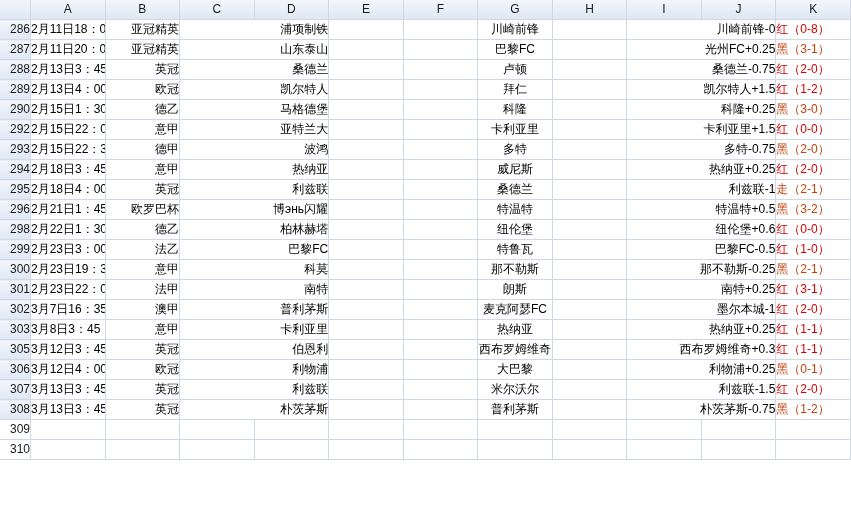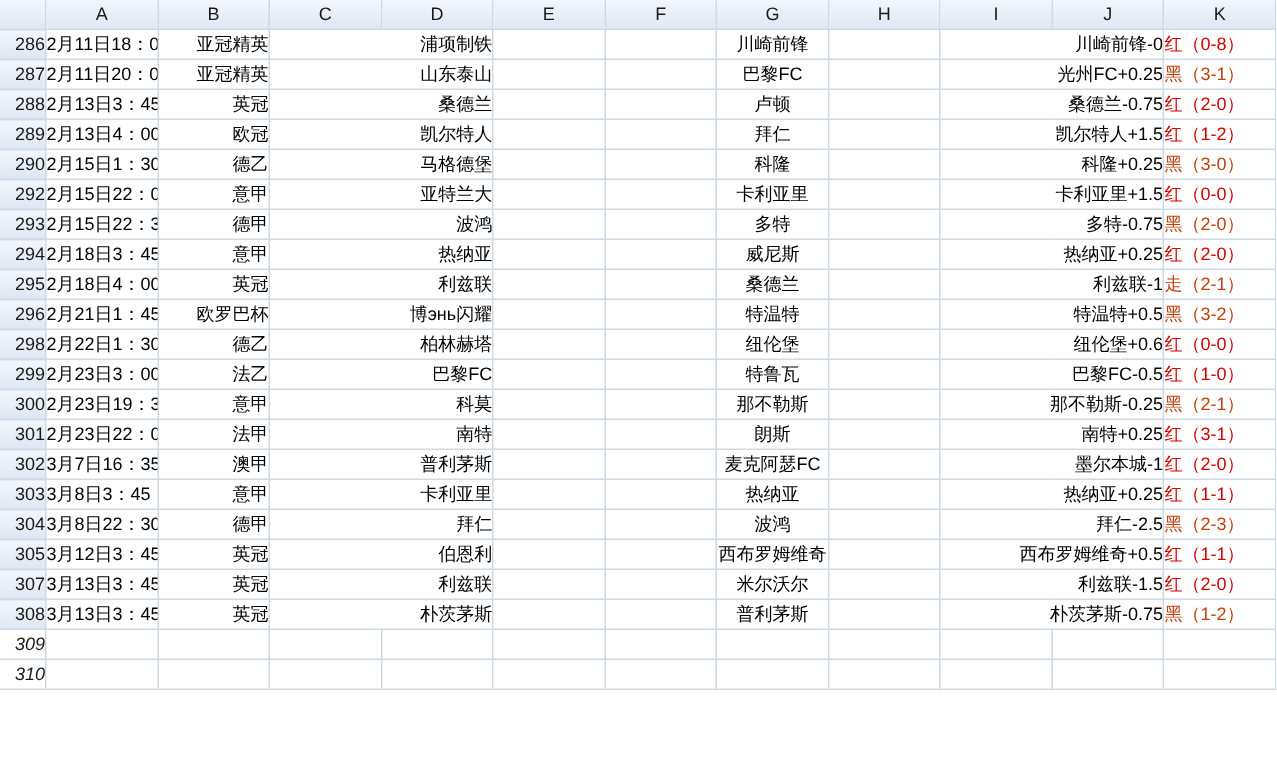--- a/index.html
+++ b/index.html
@@ -72,21 +72,21 @@
 
   
   .cell-date { text-align: left; padding-left: 2px; }
   .cell-league { text-align: center; }
   .cell-teamL { text-align: right; padding-left: 32px; }
   .cell-teamR { text-align: left; padding-left: 3px; }
   .cell-hand  { text-align: right; padding-left: 3px; }
   .cell-res   { text-align: left; padding-left: 3px; }
   .res-red { color: #d40000; }
   .res-black { color: #c2410c; }
-  .empty-row td { background: #ffffff; font-style: italic; }
+  .empty-row td { background: #ffffff; }
 </style>
 </head>
 <body>
 
 <table class="sheet">
   <thead>
     <tr>
       <th class="corner"></th>
       <th class="c-a">A</th>
       <th class="c-b">B</th>
@@ -288,42 +288,42 @@
         <td class="c-b cell-league">意甲</td>
         <td class="cell-teamL" colspan="2">卡利亚里</td>
         <td class="c-e"></td>
         <td class="c-f"></td>
         <td class="c-g cell-teamR">热纳亚</td>
         <td class="c-h"></td>
         <td class="cell-hand" colspan="2">热纳亚+0.25</td>
         <td class="c-k cell-res res-red">红（1-1）</td>
       </tr>
       <tr>
-        <td class="rowhdr">304</td>
-        <td class="c-a cell-date">3月8日22：30</td>
-        <td class="c-b cell-league">德甲</td>
-        <td class="cell-teamL" colspan="2">拜仁</td>
-        <td class="c-e"></td>
-        <td class="c-f"></td>
-        <td class="c-g cell-teamR">波鸿</td>
-        <td class="c-h"></td>
-        <td class="cell-hand" colspan="2">拜仁-2.5</td>
-        <td class="c-k cell-res res-black">黑（2-3）</td>
-      </tr>
-      <tr>
         <td class="rowhdr">305</td>
         <td class="c-a cell-date">3月12日3：45</td>
         <td class="c-b cell-league">英冠</td>
         <td class="cell-teamL" colspan="2">伯恩利</td>
         <td class="c-e"></td>
         <td class="c-f"></td>
         <td class="c-g cell-teamR">西布罗姆维奇</td>
         <td class="c-h"></td>
-        <td class="cell-hand" colspan="2">西布罗姆维奇+0.5</td>
+        <td class="cell-hand" colspan="2">西布罗姆维奇+0.3</td>
         <td class="c-k cell-res res-red">红（1-1）</td>
+      </tr>
+      <tr>
+        <td class="rowhdr">306</td>
+        <td class="c-a cell-date">3月12日4：00</td>
+        <td class="c-b cell-league">欧冠</td>
+        <td class="cell-teamL" colspan="2">利物浦</td>
+        <td class="c-e"></td>
+        <td class="c-f"></td>
+        <td class="c-g cell-teamR">大巴黎</td>
+        <td class="c-h"></td>
+        <td class="cell-hand" colspan="2">利物浦+0.25</td>
+        <td class="c-k cell-res res-black">黑（0-1）</td>
       </tr>
       <tr>
         <td class="rowhdr">307</td>
         <td class="c-a cell-date">3月13日3：45</td>
         <td class="c-b cell-league">英冠</td>
         <td class="cell-teamL" colspan="2">利兹联</td>
         <td class="c-e"></td>
         <td class="c-f"></td>
         <td class="c-g cell-teamR">米尔沃尔</td>
         <td class="c-h"></td>

